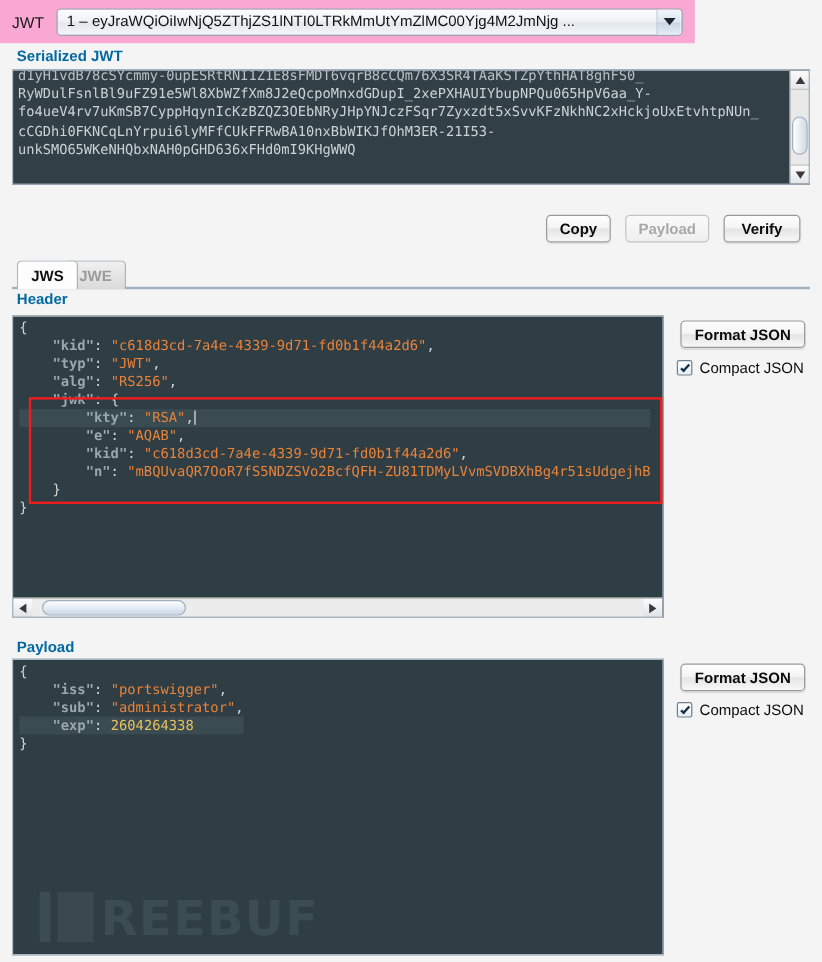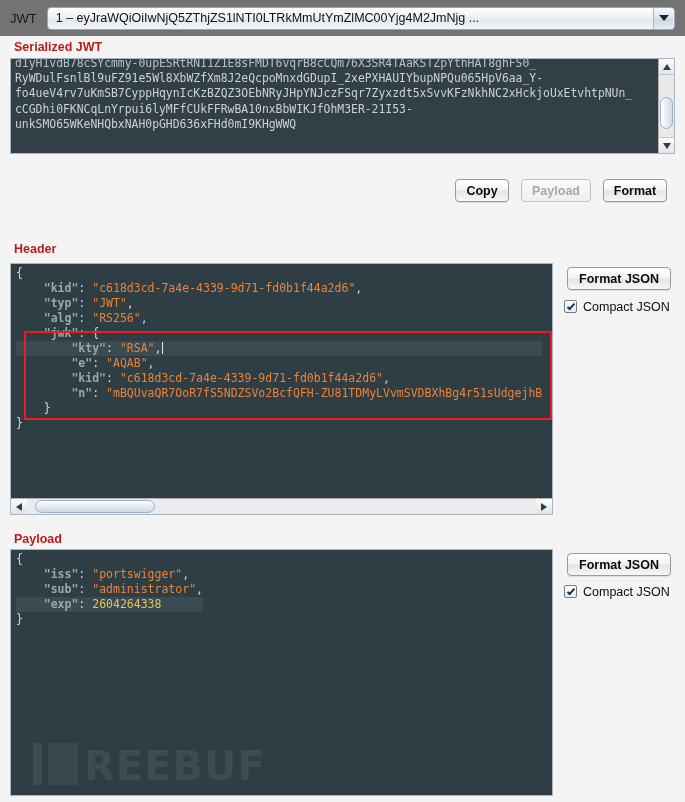--- a/index.html
+++ b/index.html
@@ -9,23 +9,23 @@
     background: #f6f6f6;
     font-family: "Liberation Sans", sans-serif;
     font-size: 12px;
     color: #000;
     overflow: hidden;
   }
   #root { position: relative; width: 685px; height: 802px; background: #f4f4f4; }
 
   
   .jwt-row {
-    position: absolute; left: 0; top: 0; width: 685px; height: 36px;
+    position: absolute; left: 0; top: 0; width: 579px; height: 36px;
     display: flex; align-items: center; padding: 0 10px;
-    background: #737373;
+    background: #f9a8d4;
   }
   .jwt-label { font-size: 13px; color: #1a1a1a; margin-right: 10px; }
   .combo {
     position: relative; flex: 1; height: 23px;
     border: 1px solid #9aa7b4; border-radius: 4px;
     background: linear-gradient(to bottom, #fdfdfd 0%, #eef1f4 48%, #e3e8ee 52%, #f2f5f8 100%);
     display: flex; align-items: center;
     box-shadow: 0 1px 0 rgba(255,255,255,0.7) inset;
   }
   .combo-text {
@@ -40,21 +40,21 @@
     display: flex; align-items: center; justify-content: center;
   }
   .combo-arrow i {
     display: block; width: 0; height: 0;
     border-left: 5px solid transparent; border-right: 5px solid transparent;
     border-top: 6px solid #1c2630;
   }
 
   
   .heading {
-    position: absolute; font-weight: bold; font-size: 12.5px; color: #b91c1c;
+    position: absolute; font-weight: bold; font-size: 12.5px; color: #0369a1;
   }
 
   
   .panel-border {
     position: absolute;
     border: 1px solid #a9b6c4;
     background: #2f3d44;
     overflow: hidden;
   }
   .code {
@@ -218,22 +218,27 @@
         <div class="vs-thumb" style="top:22px;height:32px;"></div>
       </div>
       <div class="vs-btn bot">
           <i class="dn"></i>
         </div>
     </div>
   </div>
 
   <div class="btn" style="left:455px; top:179px; width:54px;">Copy</div>
   <div class="btn disabled" style="left:521px; top:179px; width:70px;">Payload</div>
-  <div class="btn" style="left:603px; top:179px; width:64px;">Format</div>
-
+  <div class="btn" style="left:603px; top:179px; width:64px;">Verify</div>
+
+  <div class="tabstrip">
+    <div class="baseline"></div>
+    <div class="tab active">JWS</div>
+    <div class="tab inactive">JWE</div>
+  </div>
 
   <div class="heading" style="left:14px; top:242px;">Header</div>
 
   <div class="panel-border" id="header-panel">
     <div class="code" id="header-code"><span class="b">{</span>
     <span class="k">"kid"</span><span class="p">:</span> <span class="s">"c618d3cd-7a4e-4339-9d71-fd0b1f44a2d6"</span><span class="b">,</span>
     <span class="k">"typ"</span><span class="p">:</span> <span class="s">"JWT"</span><span class="b">,</span>
     <span class="k">"alg"</span><span class="p">:</span> <span class="s">"RS256"</span><span class="b">,</span>
     <span class="k">"jwk"</span><span class="p">:</span> <span class="b">{</span>
 <span class="hl-line">        <span class="k">"kty"</span><span class="p">:</span> <span class="s">"RSA"</span><span class="b">,</span><span class="caret"></span></span>

